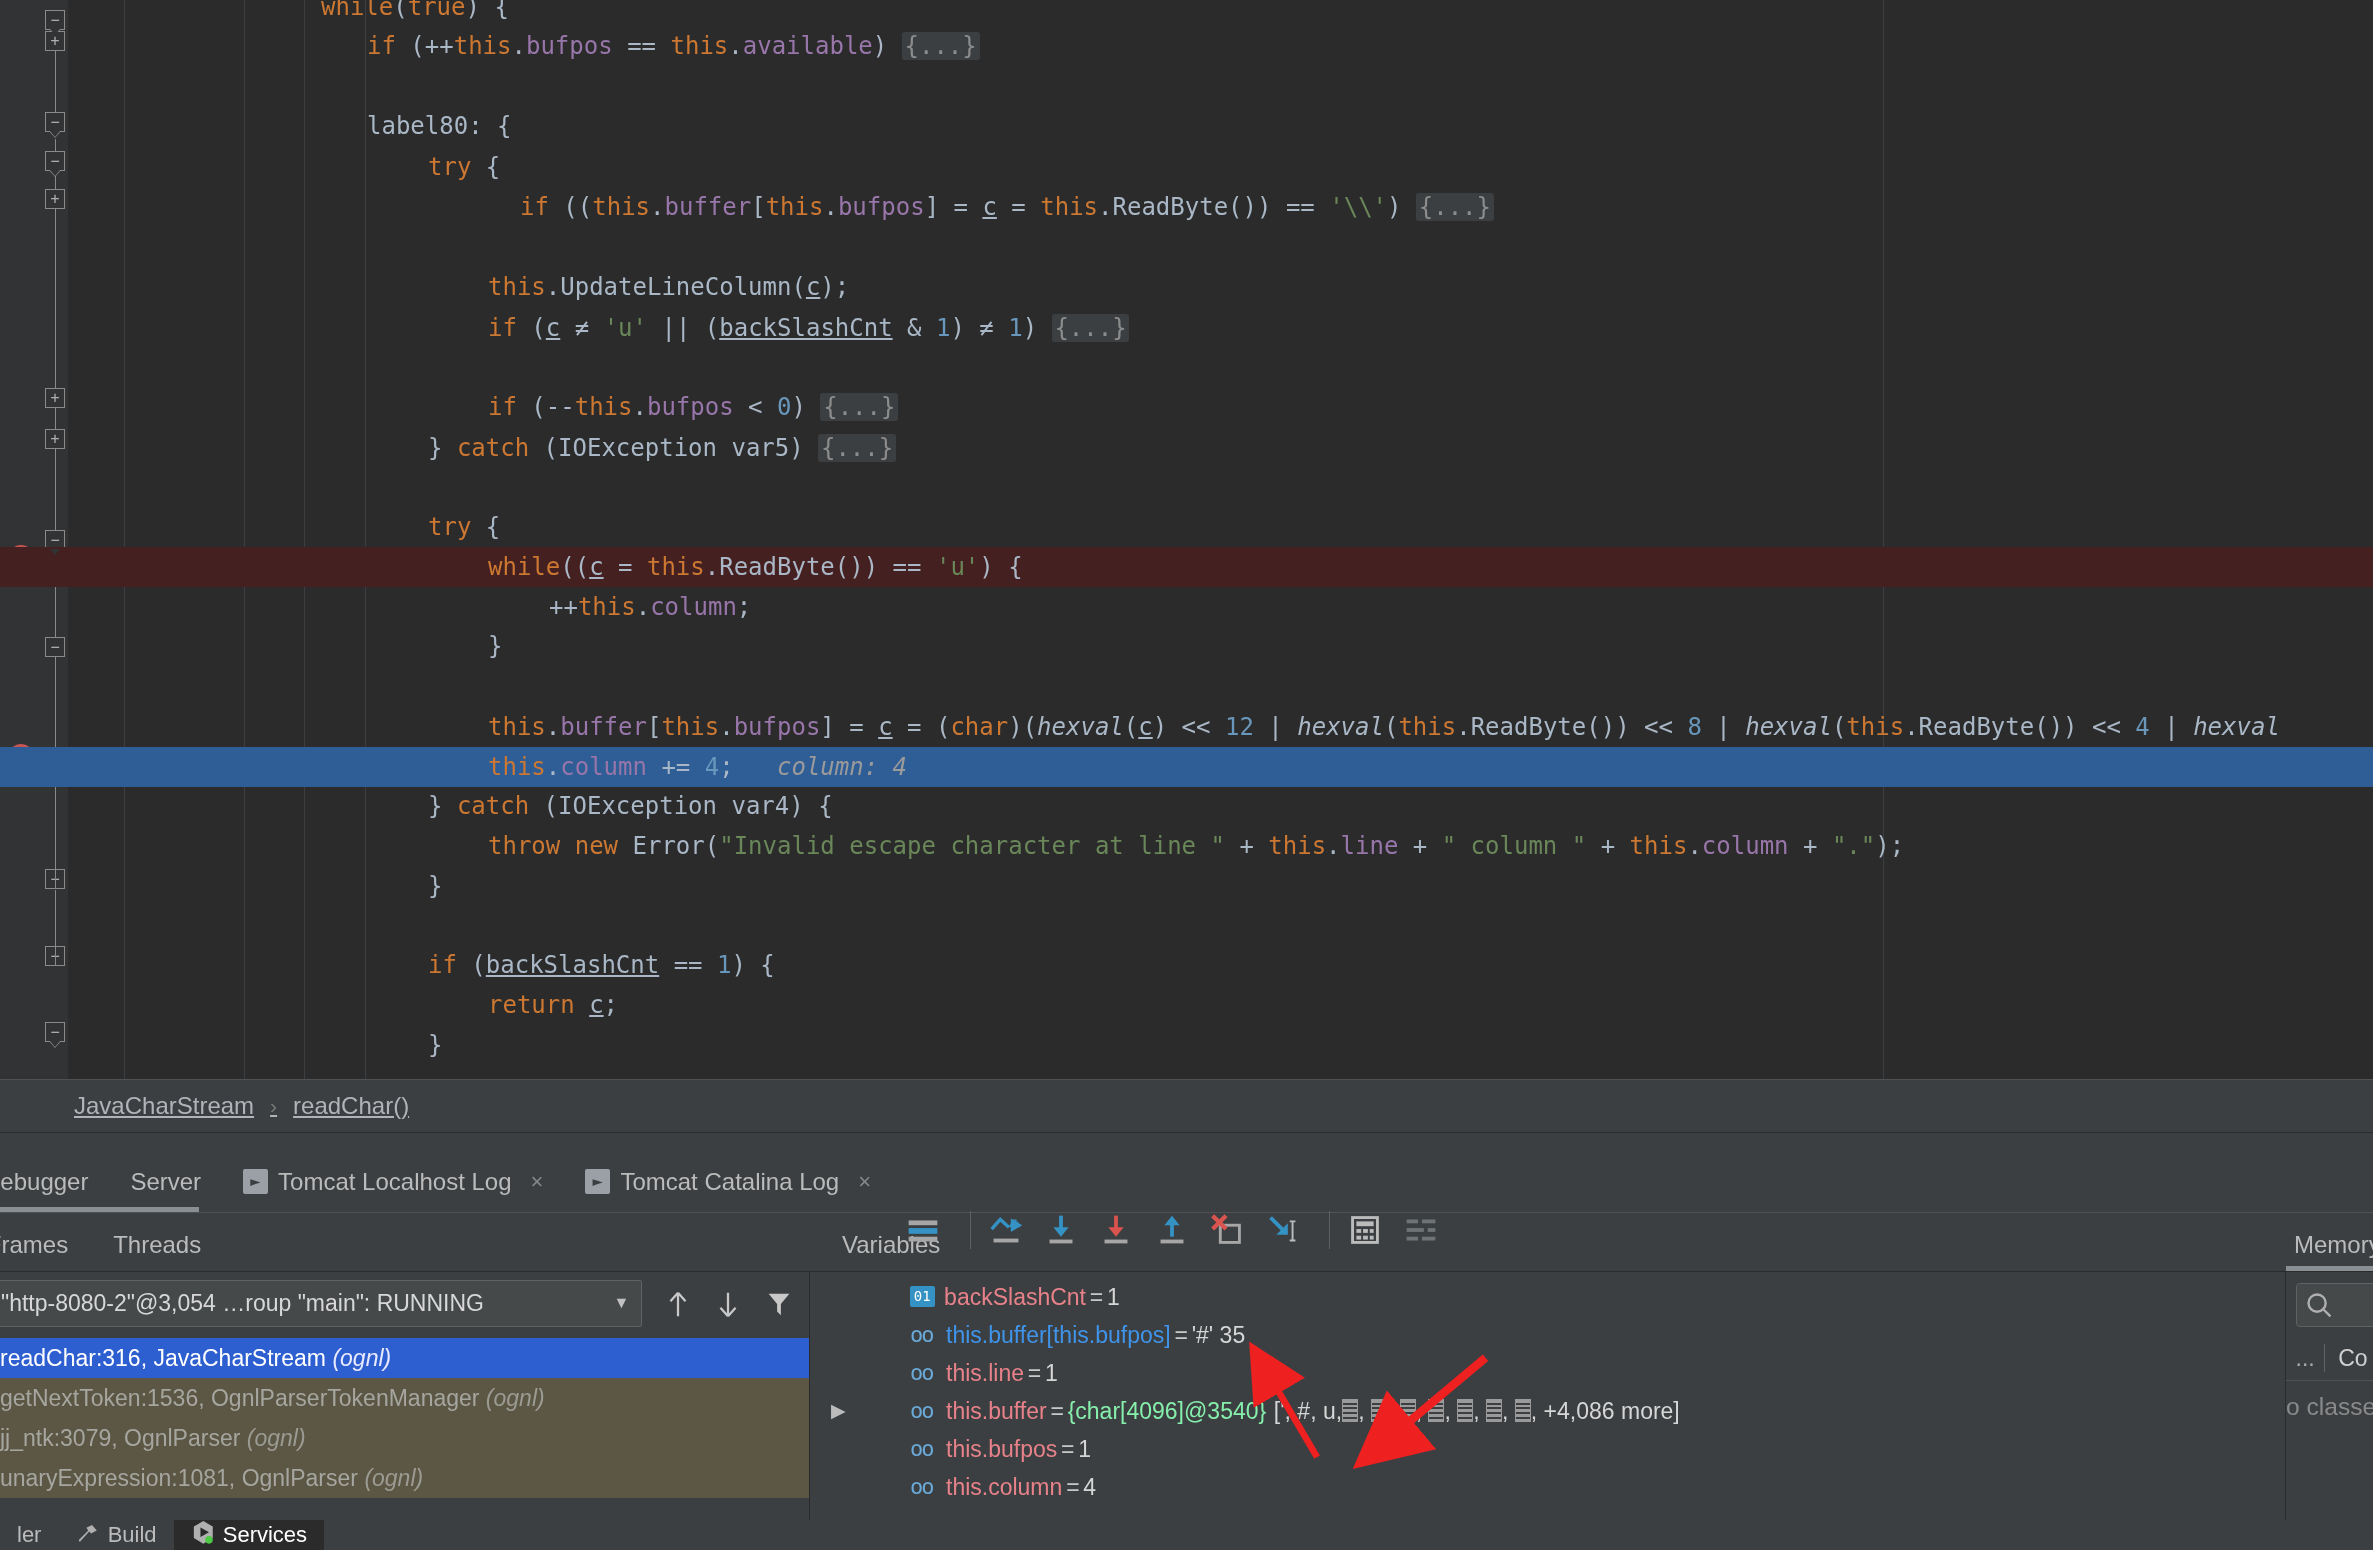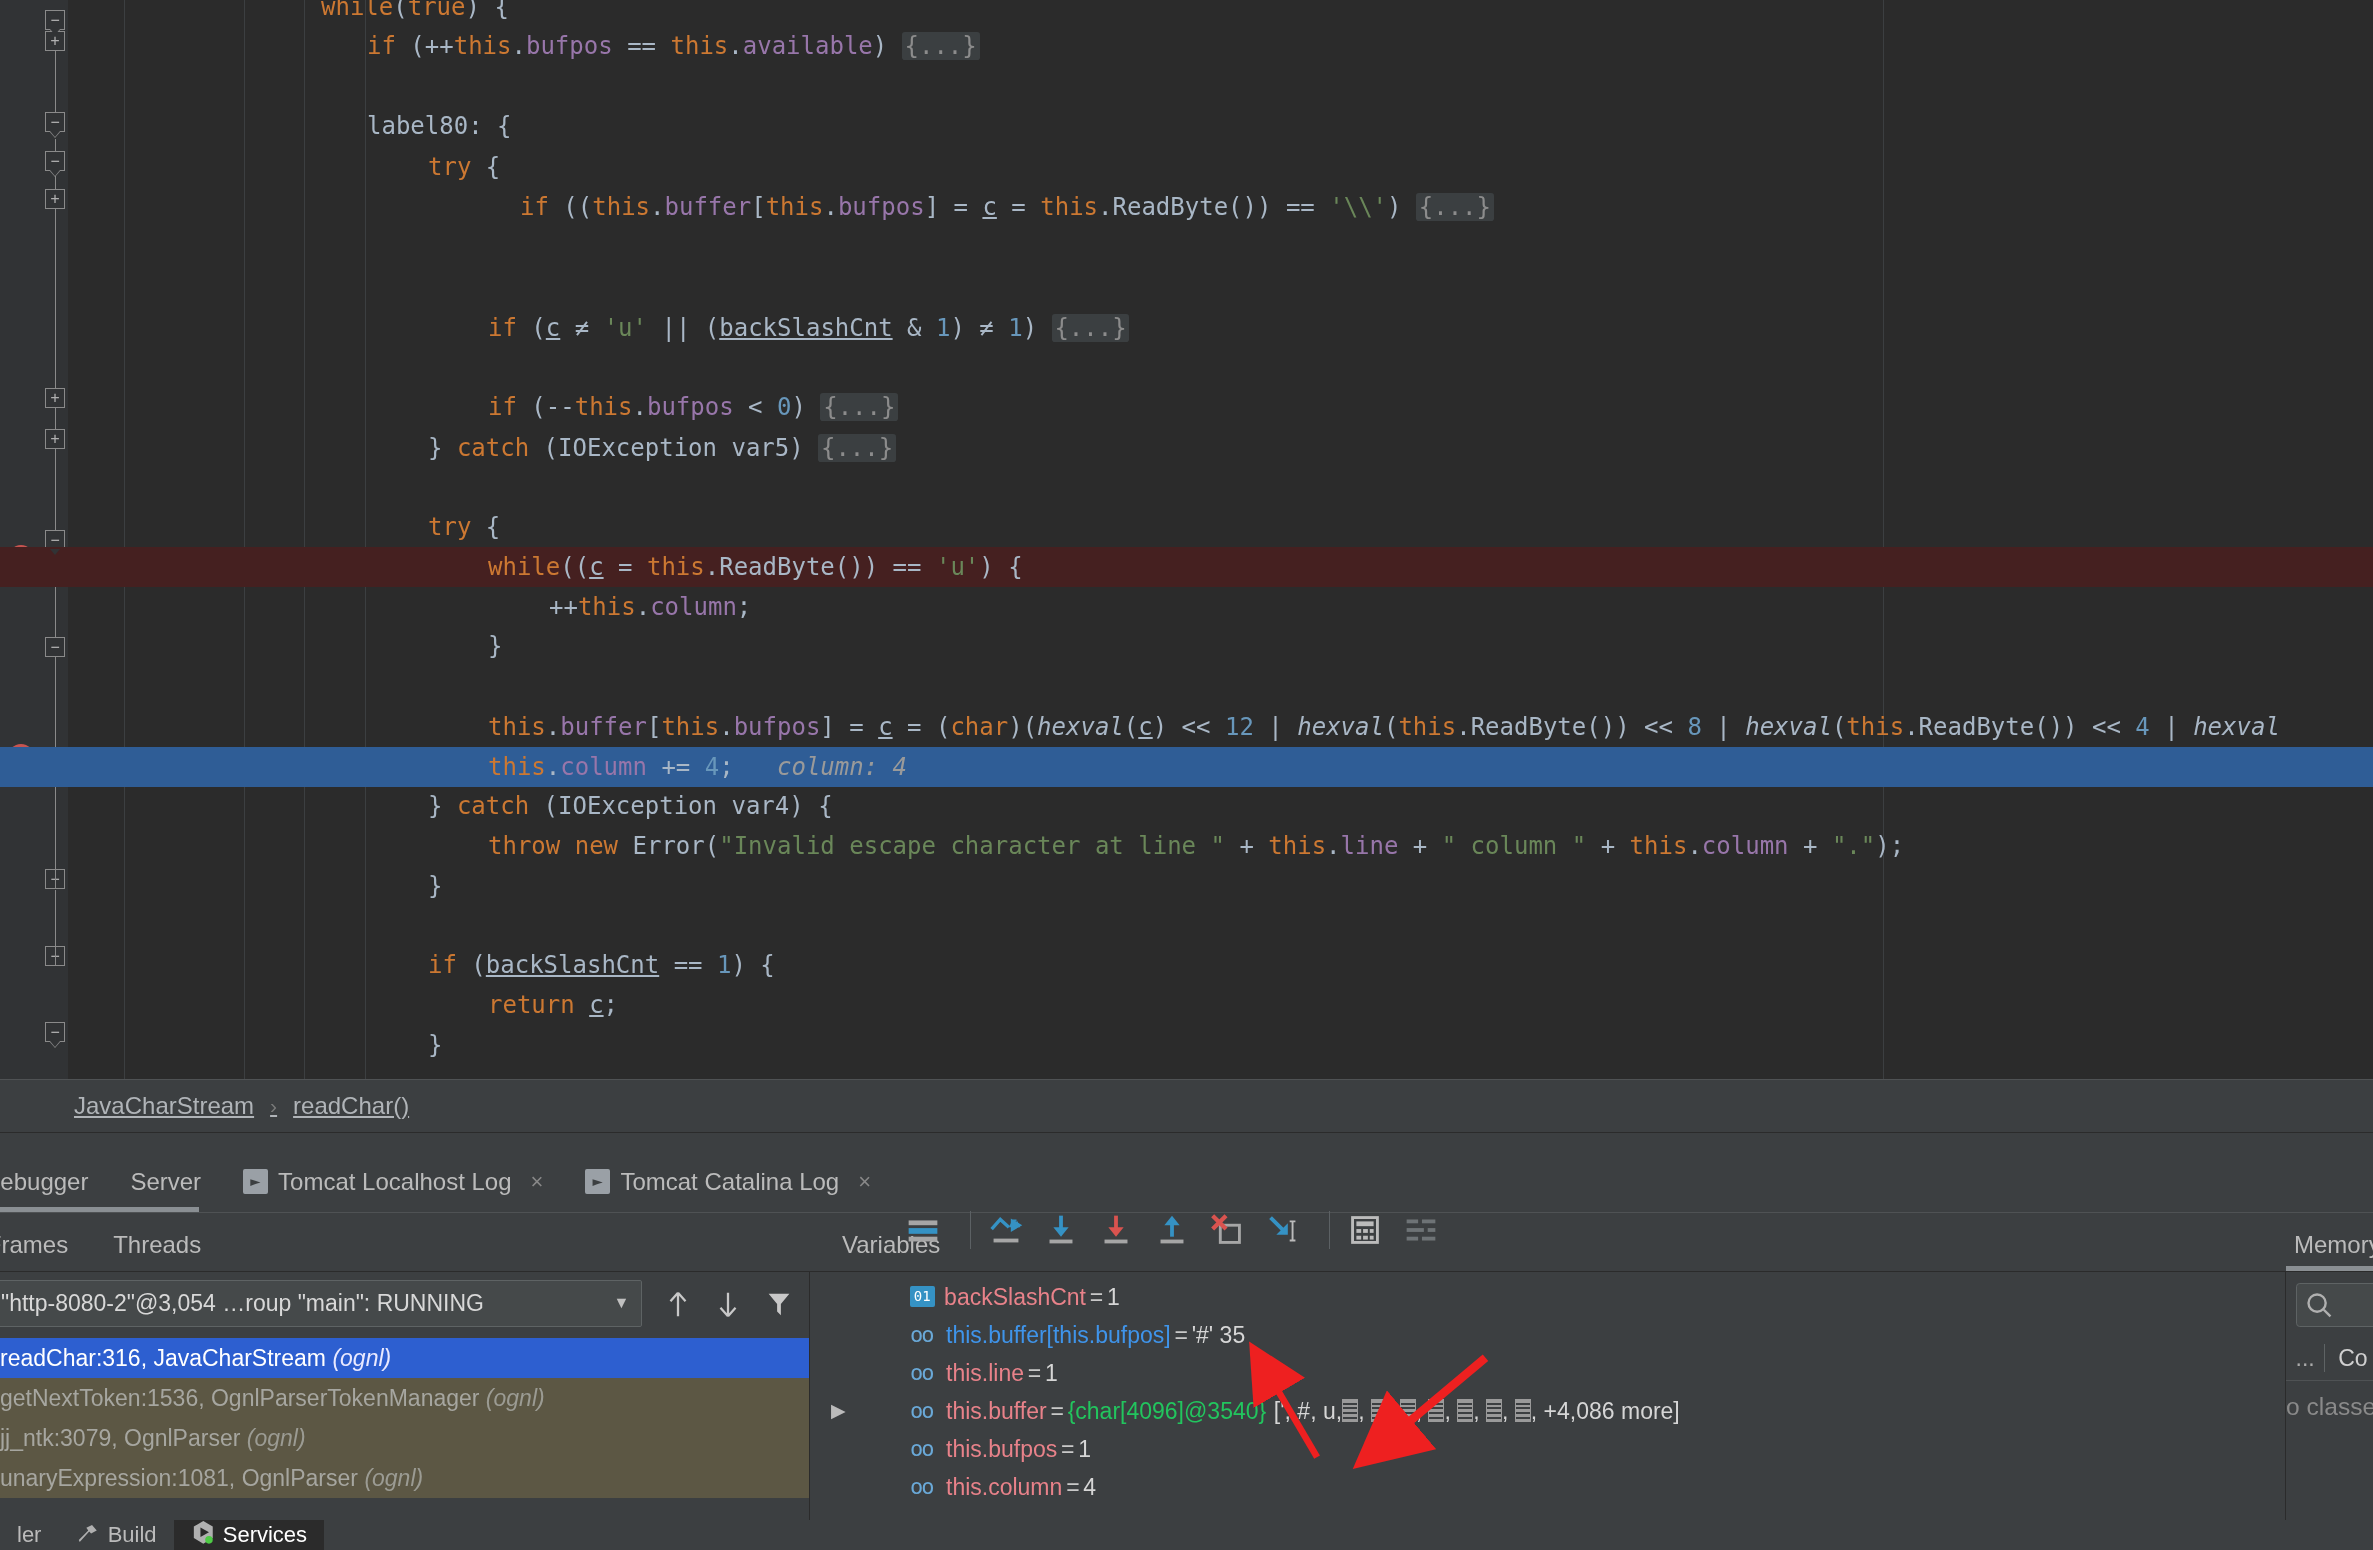--- a/index.html
+++ b/index.html
@@ -223,21 +223,21 @@
   }
   .ico-oo {
     display: inline-block; width: 26.5px; margin-right: 9.5px;
     color: #6aa9d8; font-size: 22px; flex: 0 0 auto;
     font-family: "DejaVu Sans Mono", monospace; letter-spacing: -1.9px;
   }
   .vname { color: #e8828a; }
   .vname.blue { color: #3f94ea; }
   .veq { color: #c8c8c8; margin: 0 3.8px; }
   .vval { color: #d6d6d6; }
-  .vref { color: #22c55e; }
+  .vref { color: #86efac; }
   .boxglyph {
     display: inline-block; width: 16px; height: 23px;
     background: repeating-linear-gradient(to bottom,#9a9a9a 0px,#9a9a9a 2.8px,#3c3f41 2.8px,#3c3f41 4.7px);
     border: 0.9px solid #9a9a9a; box-sizing: border-box;
     vertical-align: -3.8px;
   }
 
   
   .mem-area {
     position: absolute; left: 2286px; top: 139px; width: 87px; height: 249px;
@@ -345,20 +345,23 @@
       </div>
 
       <div class="line" style="position:absolute; left:0; top:147px; width:2373px;">
         <span class="txt" style="left:428px"><span class="kw">try</span> {</span>
       </div>
 
       <div class="line" style="position:absolute; left:0; top:187px; width:2373px;margin-left:32px;">
         <span class="txt" style="left:488px"><span class="kw">if</span> ((<span class="kw">this</span>.<span class="fld">buffer</span>[<span class="kw">this</span>.<span class="fld">bufpos</span>] = <span class="und">c</span> = <span class="kw">this</span>.ReadByte()) <span class="plain">==</span> <span class="str">'\\'</span>) <span class="fold">{...}</span></span>
       </div>
 
+      <div class="line" style="position:absolute; left:0; top:267px; width:2373px;">
+        <span class="txt" style="left:488px"><span class="kw">this</span>.UpdateLineColumn(<span class="und">c</span>);</span>
+      </div>
 
       <div class="line" style="position:absolute; left:0; top:308px; width:2373px;">
         <span class="txt" style="left:488px"><span class="kw">if</span> (<span class="und">c</span> <span class="plain">≠</span> <span class="str">'u'</span> || (<span class="und">backSlashCnt</span> &amp; <span class="num">1</span>) <span class="plain">≠</span> <span class="num">1</span>) <span class="fold">{...}</span></span>
       </div>
 
       <div class="line" style="position:absolute; left:0; top:387px; width:2373px;">
         <span class="txt" style="left:488px"><span class="kw">if</span> (<span class="plain">--</span><span class="kw">this</span>.<span class="fld">bufpos</span> &lt; <span class="num">0</span>) <span class="fold">{...}</span></span>
       </div>
 
       <div class="line" style="position:absolute; left:0; top:428px; width:2373px;">

